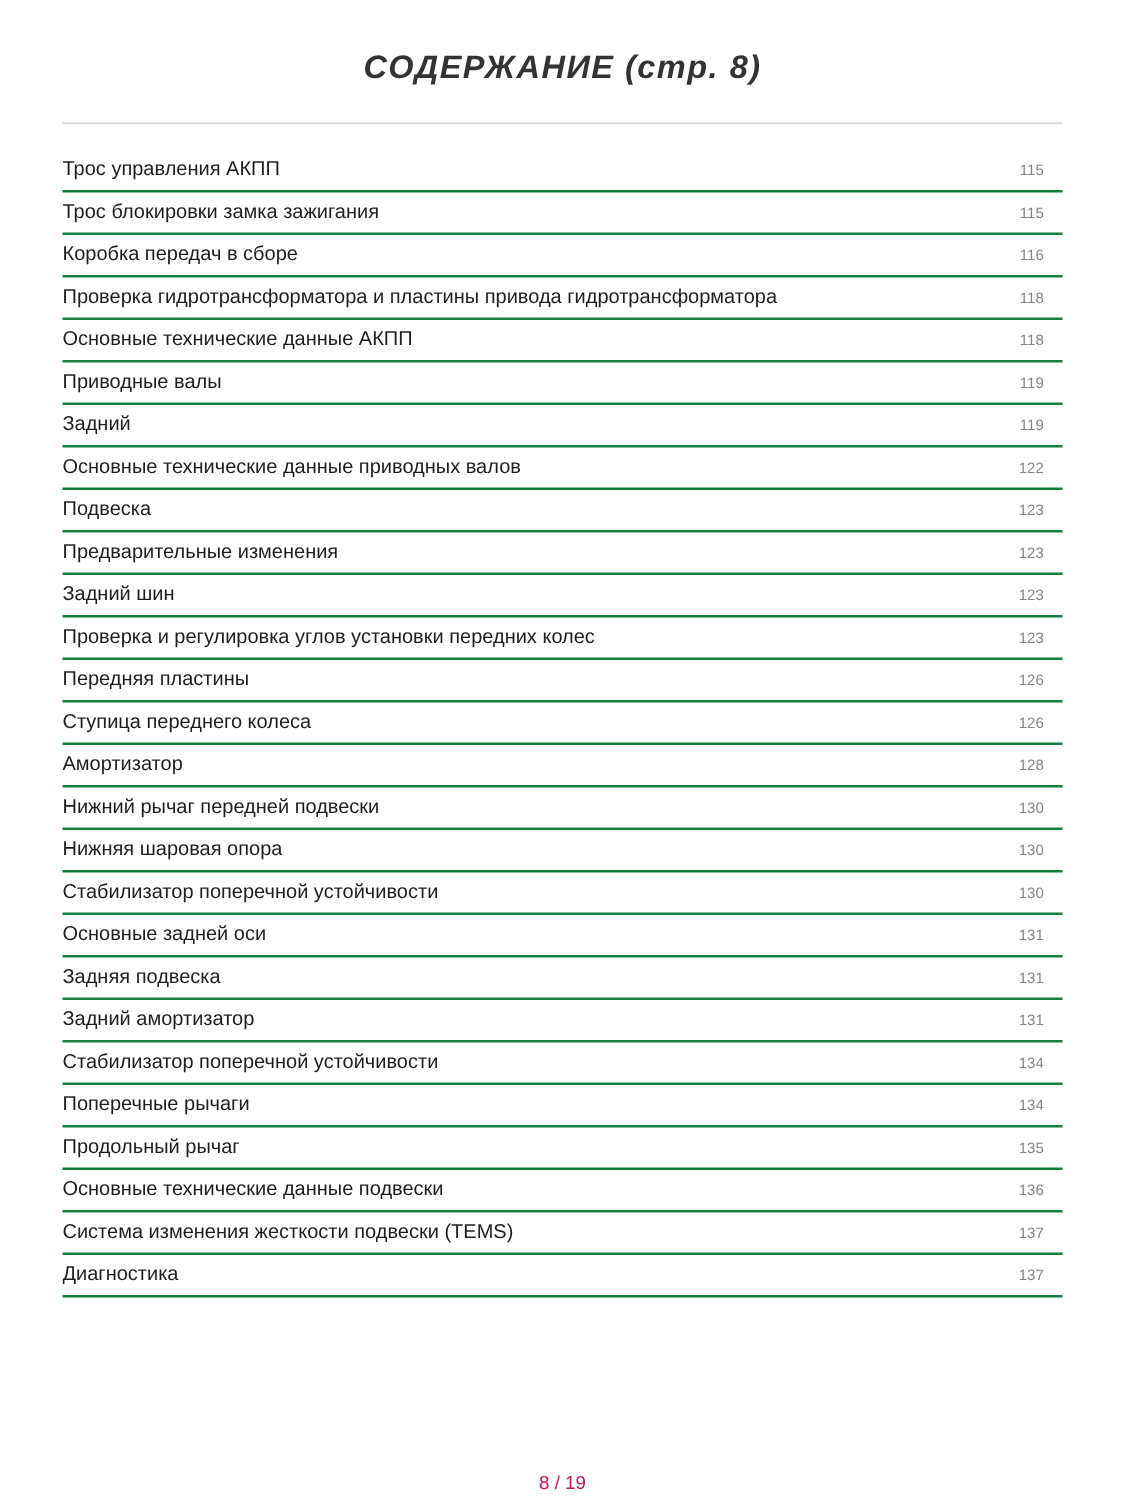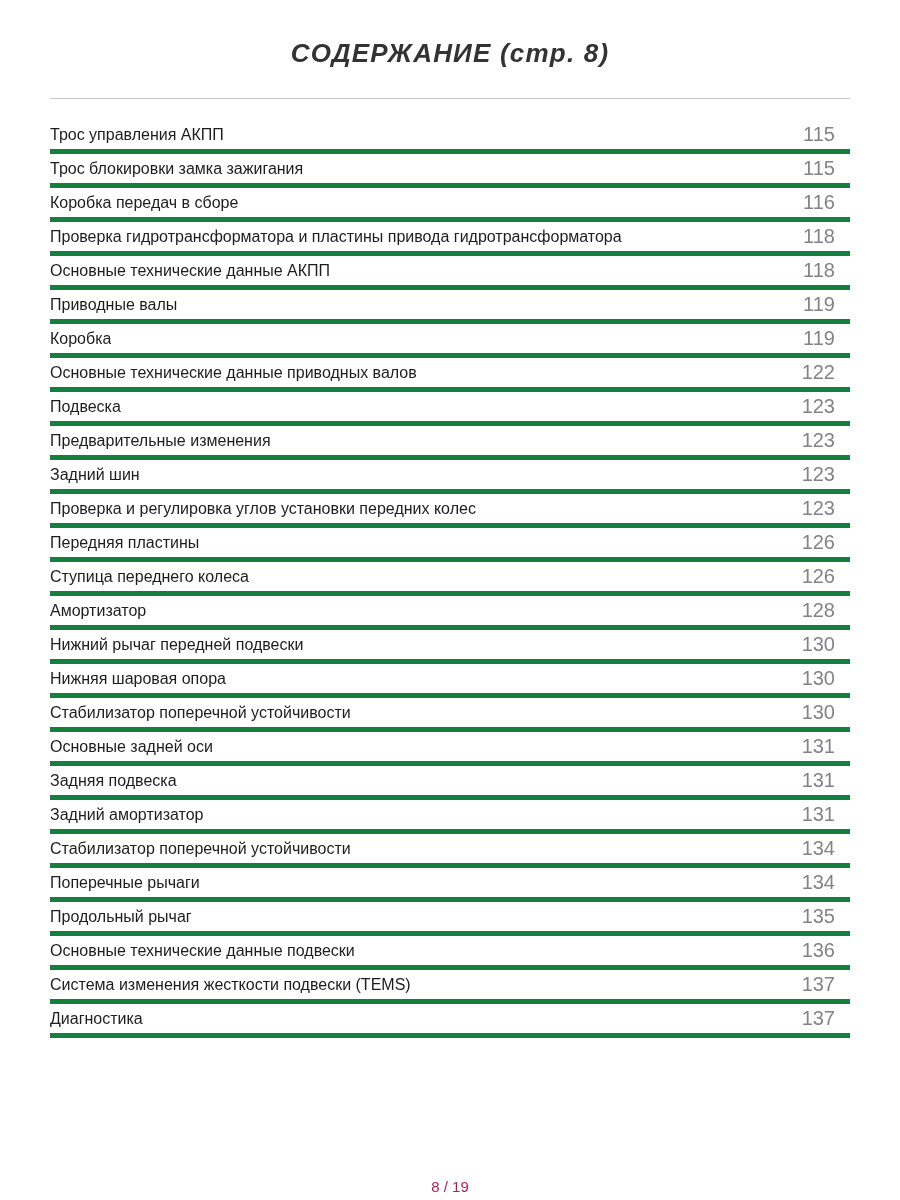--- a/index.html
+++ b/index.html
@@ -32,30 +32,30 @@
     height: 0;
   }
   .toc-list {
     margin: 21px 50px 0 50px;
   }
   .toc-row {
     height: 34px;
     display: flex;
     justify-content: space-between;
     align-items: center;
-    border-bottom: 5px solid #15803d;
+    border-bottom: 2px solid #15803d;
   }
   .toc-label {
     font-size: 16px;
     color: #1d1d1f;
     white-space: nowrap;
     overflow: hidden;
   }
   .toc-page {
-    font-size: 20px;
+    font-size: 12px;
     color: #848488;
     padding-right: 15px;
     flex-shrink: 0;
   }
   .page-footer {
     position: absolute;
     left: 0;
     top: 1140px;
     width: 100%;
     text-align: center;
@@ -96,21 +96,21 @@
     <span class="toc-label">Основные технические данные АКПП</span>
     <span class="toc-page">118</span>
   </div>
 
   <div class="toc-row">
     <span class="toc-label">Приводные валы</span>
     <span class="toc-page">119</span>
   </div>
 
   <div class="toc-row">
-    <span class="toc-label">Коробка</span>
+    <span class="toc-label">Задний</span>
     <span class="toc-page">119</span>
   </div>
 
   <div class="toc-row">
     <span class="toc-label">Основные технические данные приводных валов</span>
     <span class="toc-page">122</span>
   </div>
 
   <div class="toc-row">
     <span class="toc-label">Подвеска</span>

